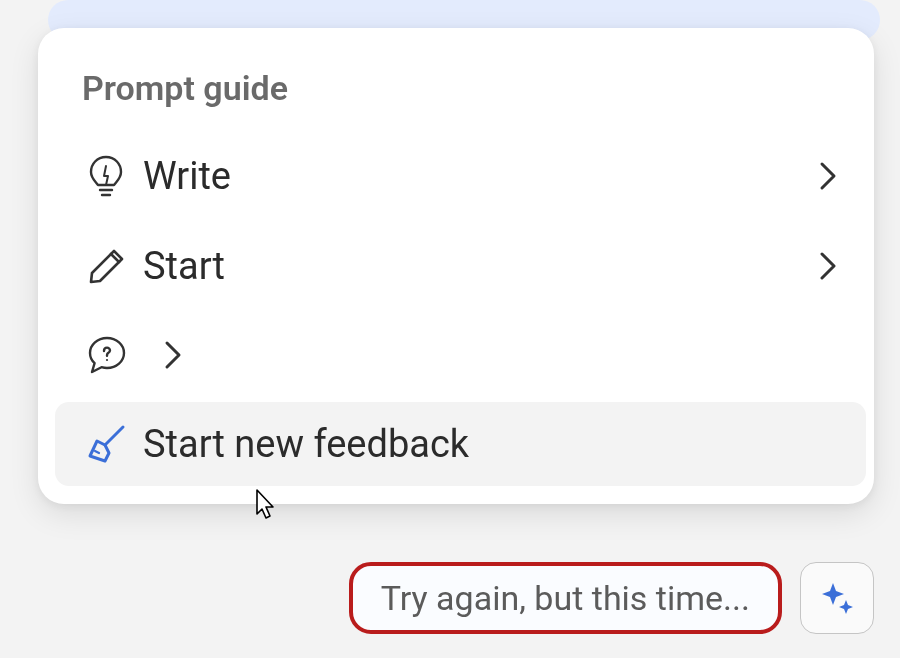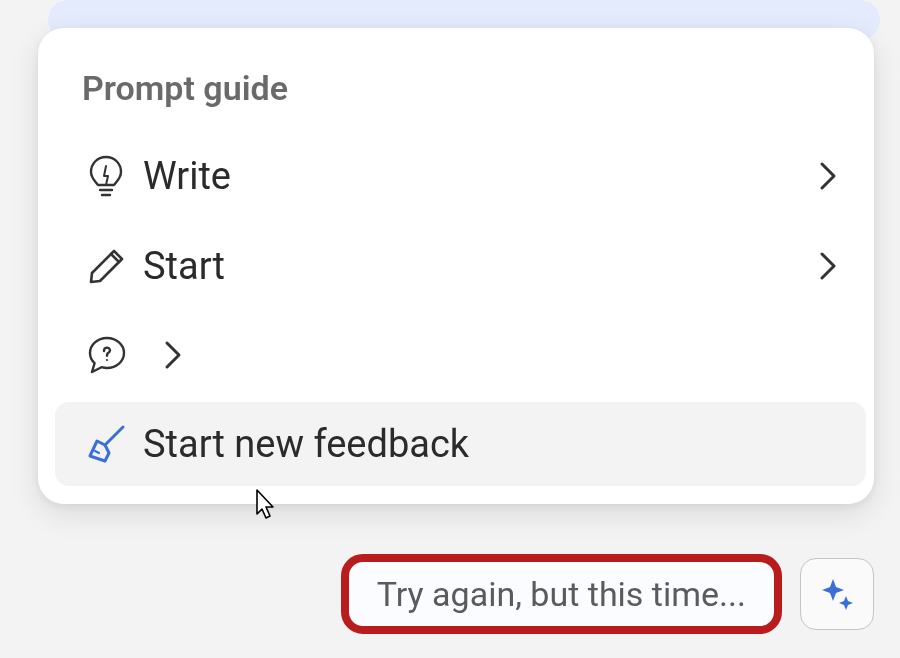--- a/index.html
+++ b/index.html
@@ -78,21 +78,21 @@
     }
     .bottom-row {
       position: absolute;
       bottom: 24px;
       right: 26px;
       display: flex;
       align-items: center;
       gap: 18px;
     }
     .input-pill {
-      border: 8px solid #b91c1c;
+      border: 4px solid #b91c1c;
       background: #fafcff;
       border-radius: 22px;
       padding: 12px 28px;
       font-size: 34px;
       color: #5b5b5b;
       min-width: 380px;
     }
     .ai-button {
       width: 74px;
       height: 72px;

